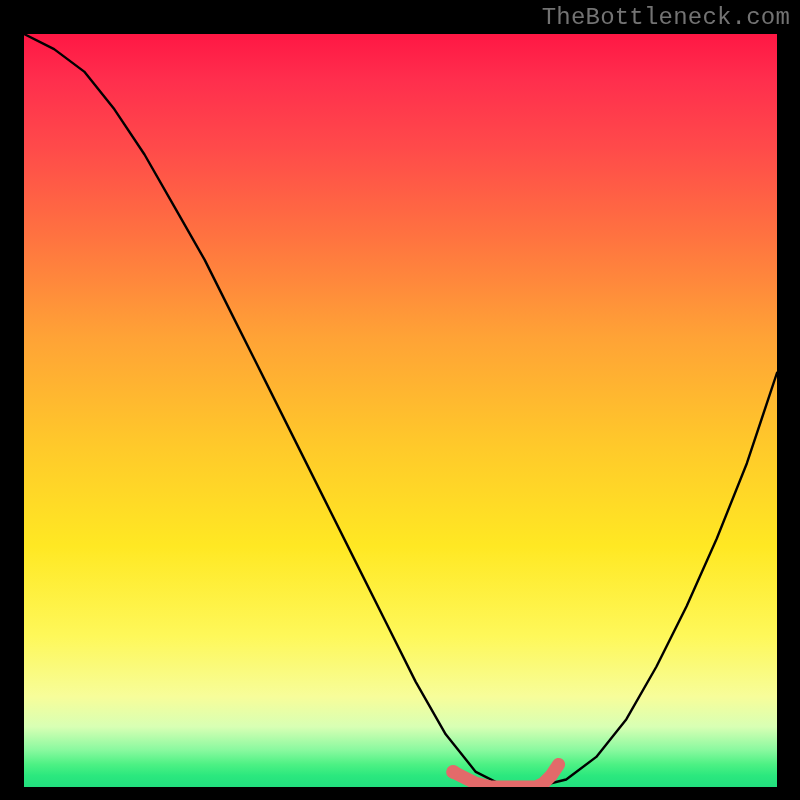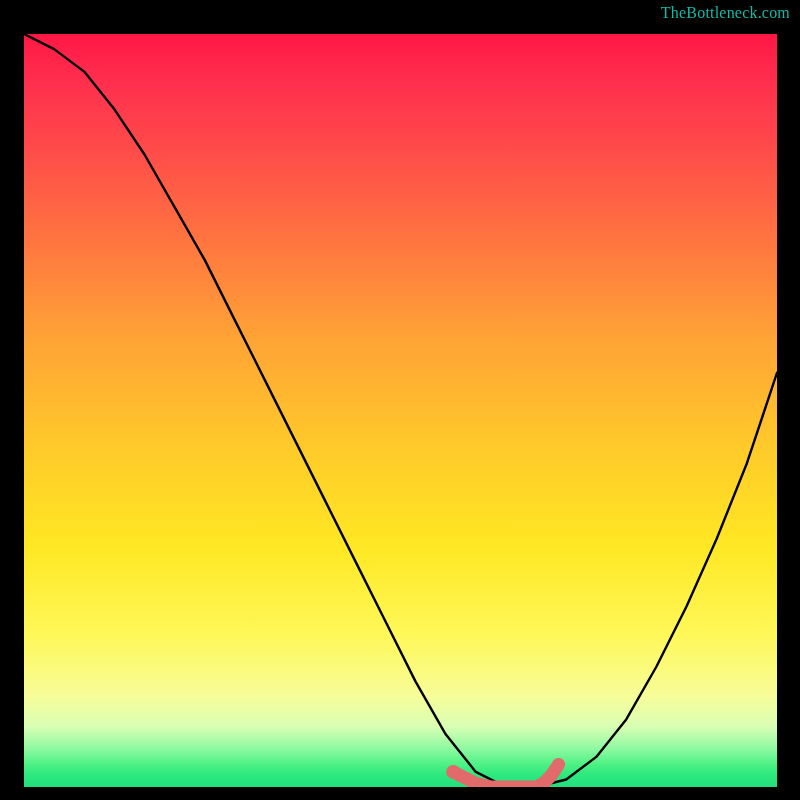--- a/index.html
+++ b/index.html
@@ -13,24 +13,24 @@
   .stage {
     position: relative;
     width: 800px;
     height: 800px;
     background: #000000;
   }
   .attribution {
     position: absolute;
     top: 4px;
     right: 10px;
-    font-family: Liberation Serif, serif;
-    font-size: 16px;
+    font-family: Liberation Mono, monospace;
+    font-size: 24px;
     font-weight: 500;
-    color: #14b8a6;
+    color: #737373;
     letter-spacing: 0.2px;
     z-index: 5;
   }
   .plot-area {
     position: absolute;
     left: 24px;
     top: 34px;
     width: 753px;
     height: 753px;
     overflow: hidden;

